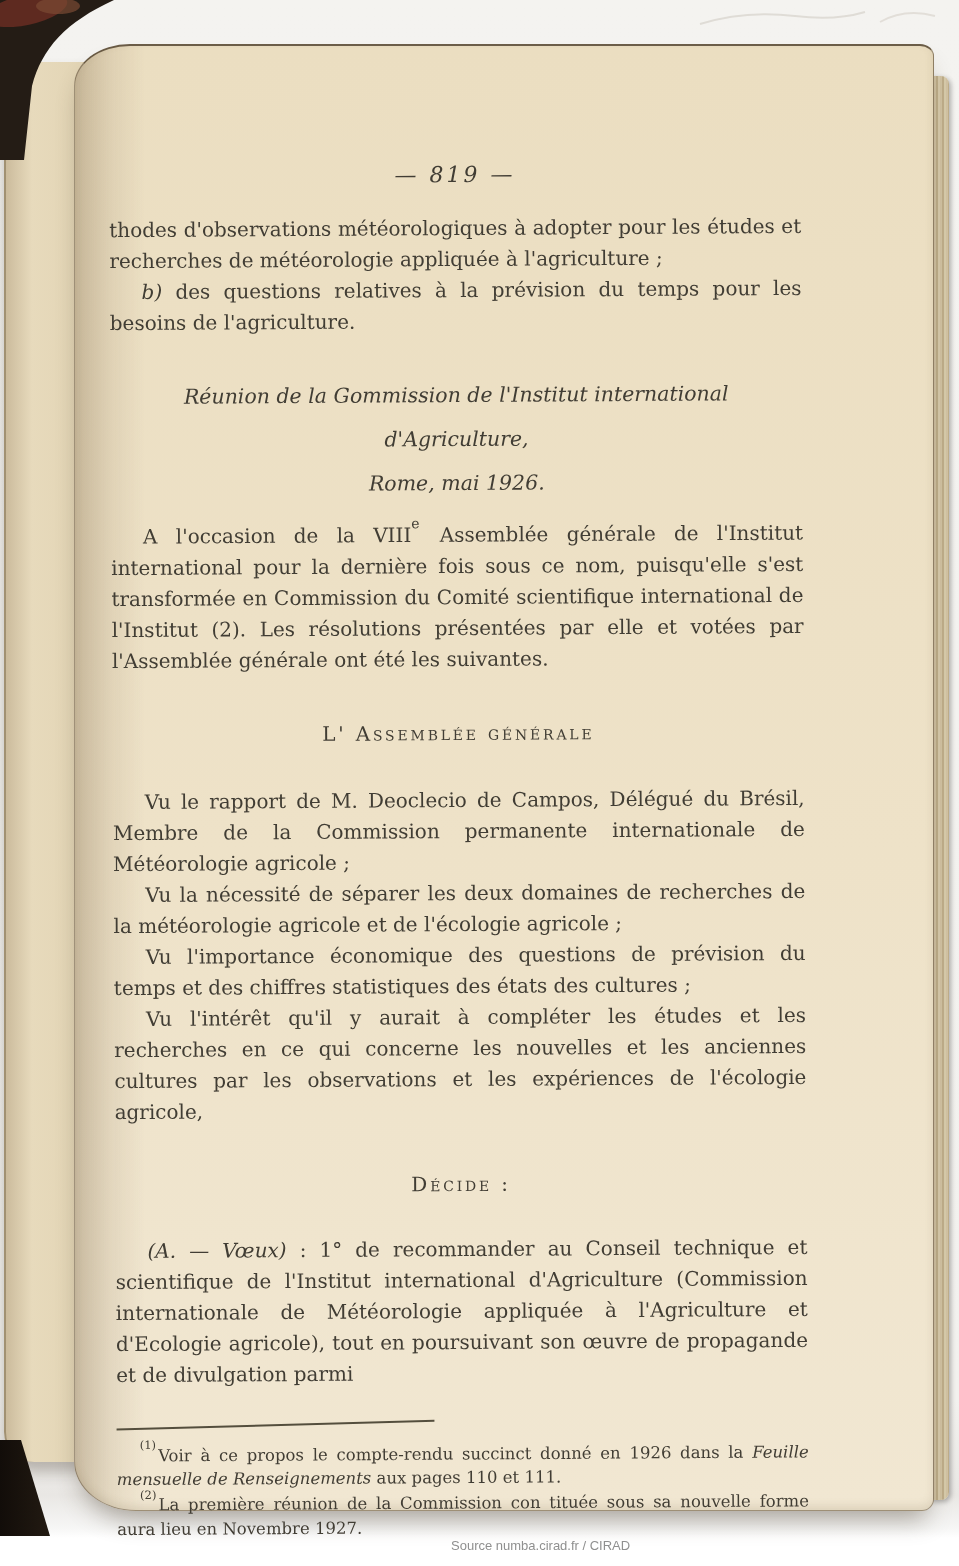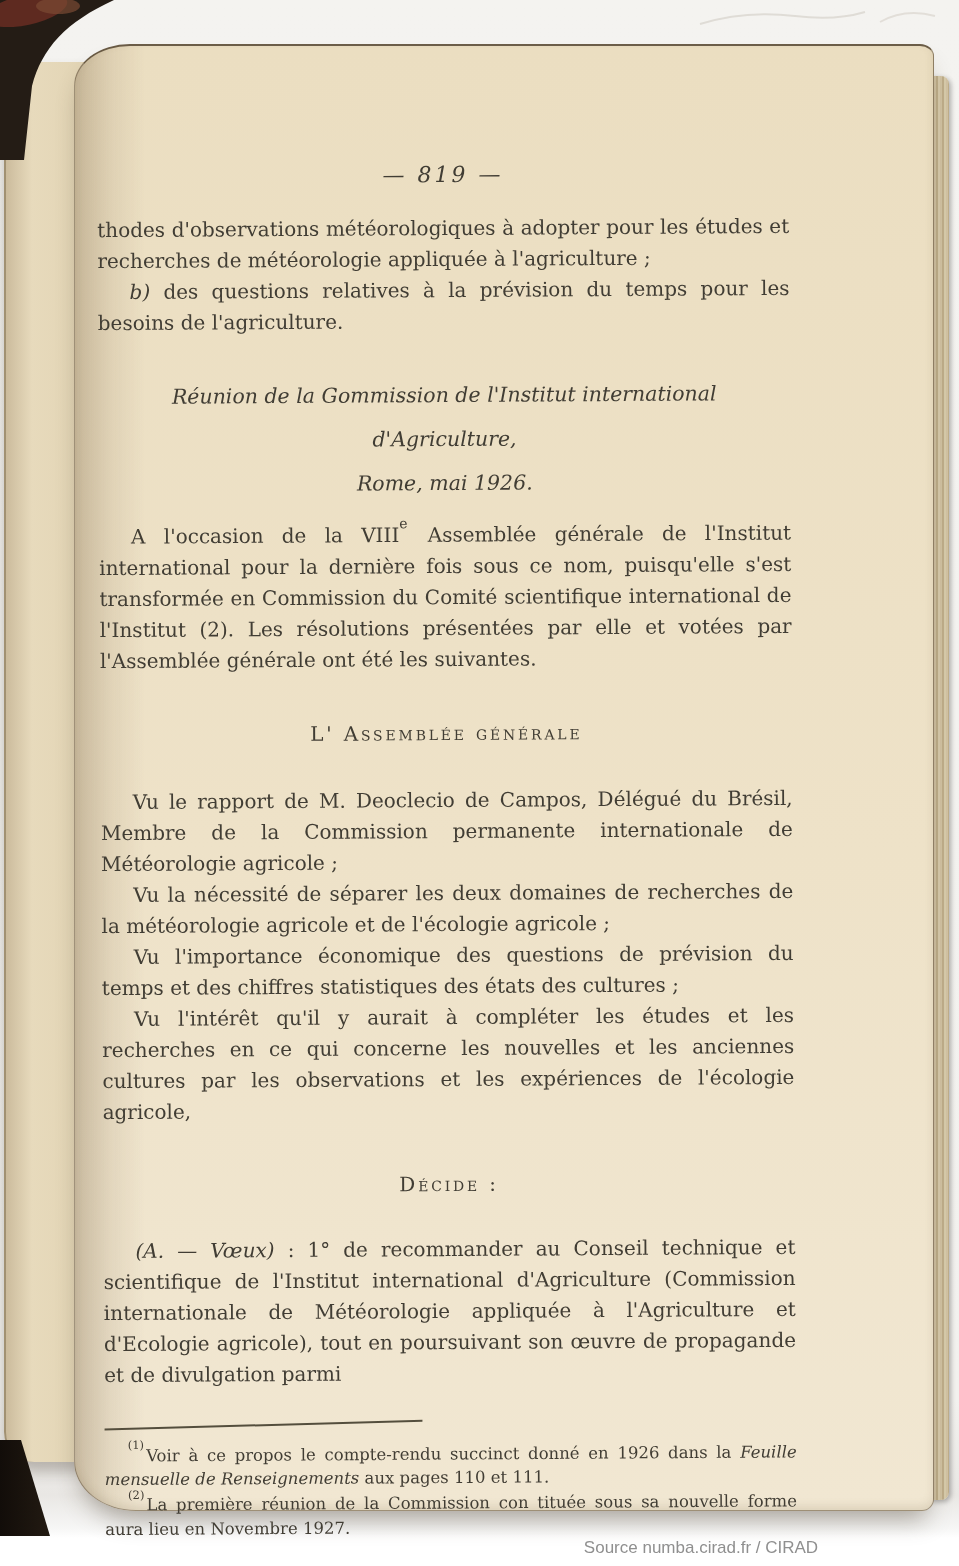--- a/index.html
+++ b/index.html
@@ -30,35 +30,35 @@
   .page{
     position:absolute;left:74px;top:44px;width:858px;height:1464px;z-index:2;
     background:
       linear-gradient(90deg,rgba(110,86,52,.30) 0px,rgba(110,86,52,.10) 36px,rgba(110,86,52,0) 70px),
       linear-gradient(180deg,#ebdec1 0%,#eee2c8 55%,#f1e7d2 100%);
     border:1px solid rgba(96,80,58,.55);
     border-top:2px solid rgba(84,69,48,.85);
     border-radius:56px 14px 12px 62px / 42px 12px 12px 50px;
     box-shadow:0 16px 24px -8px rgba(70,58,40,.42), inset 0 -4px 8px rgba(120,100,70,.16);
   }
-  .content{padding-top:116px;}
+  .content{padding-top:116px;padding-left:12px;}
   .text-col{margin-left:26px;width:692px;transform:rotate(-0.35deg);}
   .pagenum{text-align:center;font-style:italic;font-size:22px;letter-spacing:3px;margin:0 0 26px 0;}
   .p{font-size:20px;line-height:1.55;text-align:justify;margin:0;}
   .indent{text-indent:1.6em;}
   .it{font-style:italic;}
   sup{font-size:.7em;position:relative;top:-.45em;margin-right:2px;}
   .head-it{text-align:center;font-style:italic;font-size:20.5px;line-height:44px;margin:36px 0 14px 0;}
   .sc-head{text-align:center;font-size:20px;font-variant:small-caps;letter-spacing:.14em;margin:46px 0 40px 0;}
   .sc-head.decide{margin:46px 0 38px 0;}
   .footrule{width:318px;border:0;border-top:2px solid #544e3d;margin:34px 0 16px 0;transform:rotate(-1.2deg);}
   .footnote{font-size:16.5px;line-height:1.46;text-align:justify;text-indent:1.4em;margin:0;}
   .credit{
-    position:absolute;right:8px;top:1538px;width:500px;z-index:4;text-align:center;
-    font-family:"Liberation Sans", sans-serif;font-size:17px;color:#8f8f8f;
+    position:absolute;right:8px;top:1538px;width:500px;z-index:4;text-align:left;
+    font-family:"Liberation Sans", sans-serif;font-size:13px;color:#8f8f8f;
   }
 </style>
 </head>
 <body>
 
 <svg class="pencil-marks" width="290" height="90">
   <path d="M40,24 q45,-14 95,-8 q40,5 70,-4" stroke="#d9d5ce" stroke-width="2" fill="none"></path>
   <path d="M220,22 q25,-14 55,-6" stroke="#dcd8d1" stroke-width="2" fill="none"></path>
   <path d="M350,90 q20,-30 40,-35" stroke="#ddd9d2" stroke-width="2" fill="none"></path>
 </svg>

